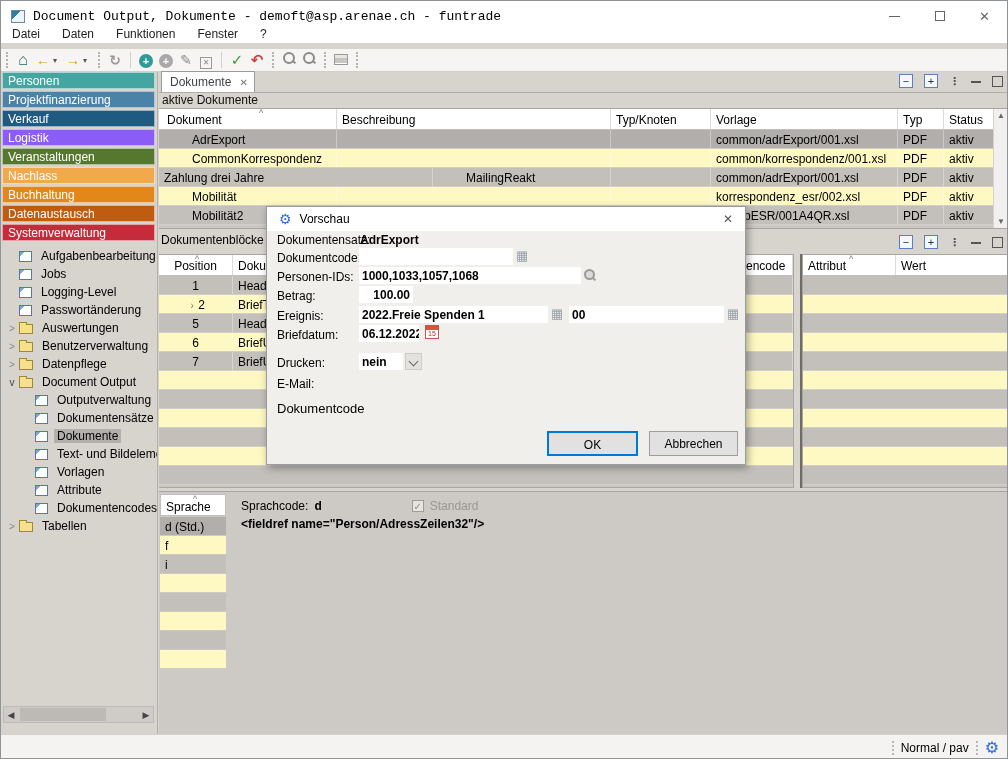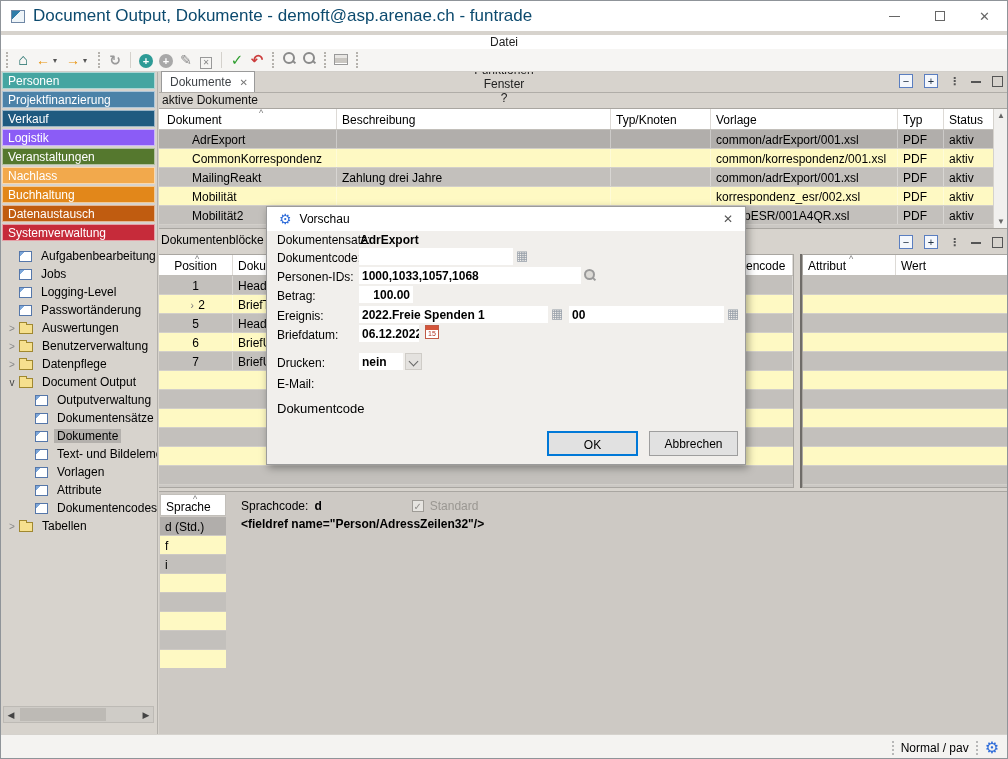--- a/index.html
+++ b/index.html
@@ -2,25 +2,25 @@
 <html><head>
 <meta charset="utf-8">
 <style>
   html,body{margin:0;padding:0;background:#efefef;}
   *{box-sizing:border-box;font-family:"Liberation Sans","DejaVu Sans",sans-serif;}
   #app{position:relative;width:1008px;height:759px;background:#d7d3cd;border:1px solid #8f9499;overflow:hidden;font-size:12px;color:#000;}
 
   
   .titlebar{position:absolute;left:0;top:0;width:100%;height:30px;background:#fff;display:flex;align-items:center;}
   .app-icon{width:14px;height:13px;margin:0 8px 0 10px;border:1px solid #6f87a5;background:linear-gradient(135deg,#2f7ca8 0 6px,#eef4f8 6px);}
-  .title-text{font-size:17px;color:#0c4a6e;flex:1;}
+  .title-text{font-size:13px;color:#000000;flex:1;font-family:Liberation Mono, monospace;}
   .winbtn{width:45px;height:30px;display:flex;align-items:center;justify-content:center;color:#666;font-size:13px;}
   .winbtn .box{width:10px;height:10px;border:1px solid #666;display:block;}
   .winbtn .dash{width:11px;border-top:1px solid #666;display:block;}
-  .menubar{position:absolute;left:0;top:34px;width:100%;height:18px;background:#fff;display:flex;align-items:center;flex-direction:column;}
+  .menubar{position:absolute;left:0;top:24px;width:100%;height:18px;background:#fff;display:flex;align-items:center;}
   .menu-item{padding:0 11px;color:#222;}
   .toolbar{position:absolute;left:0;top:48px;width:100%;height:23px;background:#f6f5f3;border-bottom:1px solid #d2cfca;display:flex;align-items:center;}
   .tb-grip{height:16px;border-left:2px dotted #b5b2ad;margin:0 5px;}
   .tb-sep{height:16px;border-left:1px solid #d4d1cc;margin:0 5px;}
   .tb{width:20px;text-align:center;font-size:14px;line-height:20px;}
   .ico-home{color:#1a6b66;font-size:16px;font-weight:bold;}
   .ico-arrow{color:#e8930c;font-weight:bold;font-size:14px;}
   .ico-dd{color:#555;font-size:8px;width:10px;}
   .ico-refresh{color:#9a9a9a;font-weight:bold;}
   .ico-circle{display:inline-block;width:14px;height:14px;border-radius:50%;background:#2d9b96;color:#fff;font-size:11px;line-height:14px;text-align:center;font-weight:bold;}
@@ -315,22 +315,22 @@
         </div>
         <div class="grow row-light">
           <div class="gc c-dok indent1">CommonKorrespondenz</div>
           <div class="gc c-bes"></div>
           <div class="gc c-tk"></div>
           <div class="gc c-vor">common/korrespondenz/001.xsl</div>
           <div class="gc c-typ">PDF</div>
           <div class="gc c-st">aktiv</div>
         </div>
         <div class="grow row-dark">
+          <div class="gc c-bes">Zahlung drei Jahre</div>
           <div class="gc c-dok indent1">MailingReakt</div>
-          <div class="gc c-bes">Zahlung drei Jahre</div>
           <div class="gc c-tk"></div>
           <div class="gc c-vor">common/adrExport/001.xsl</div>
           <div class="gc c-typ">PDF</div>
           <div class="gc c-st">aktiv</div>
         </div>
         <div class="grow row-light">
           <div class="gc c-dok indent1">Mobilität</div>
           <div class="gc c-bes"></div>
           <div class="gc c-tk"></div>
           <div class="gc c-vor">korrespondenz_esr/002.xsl</div>

